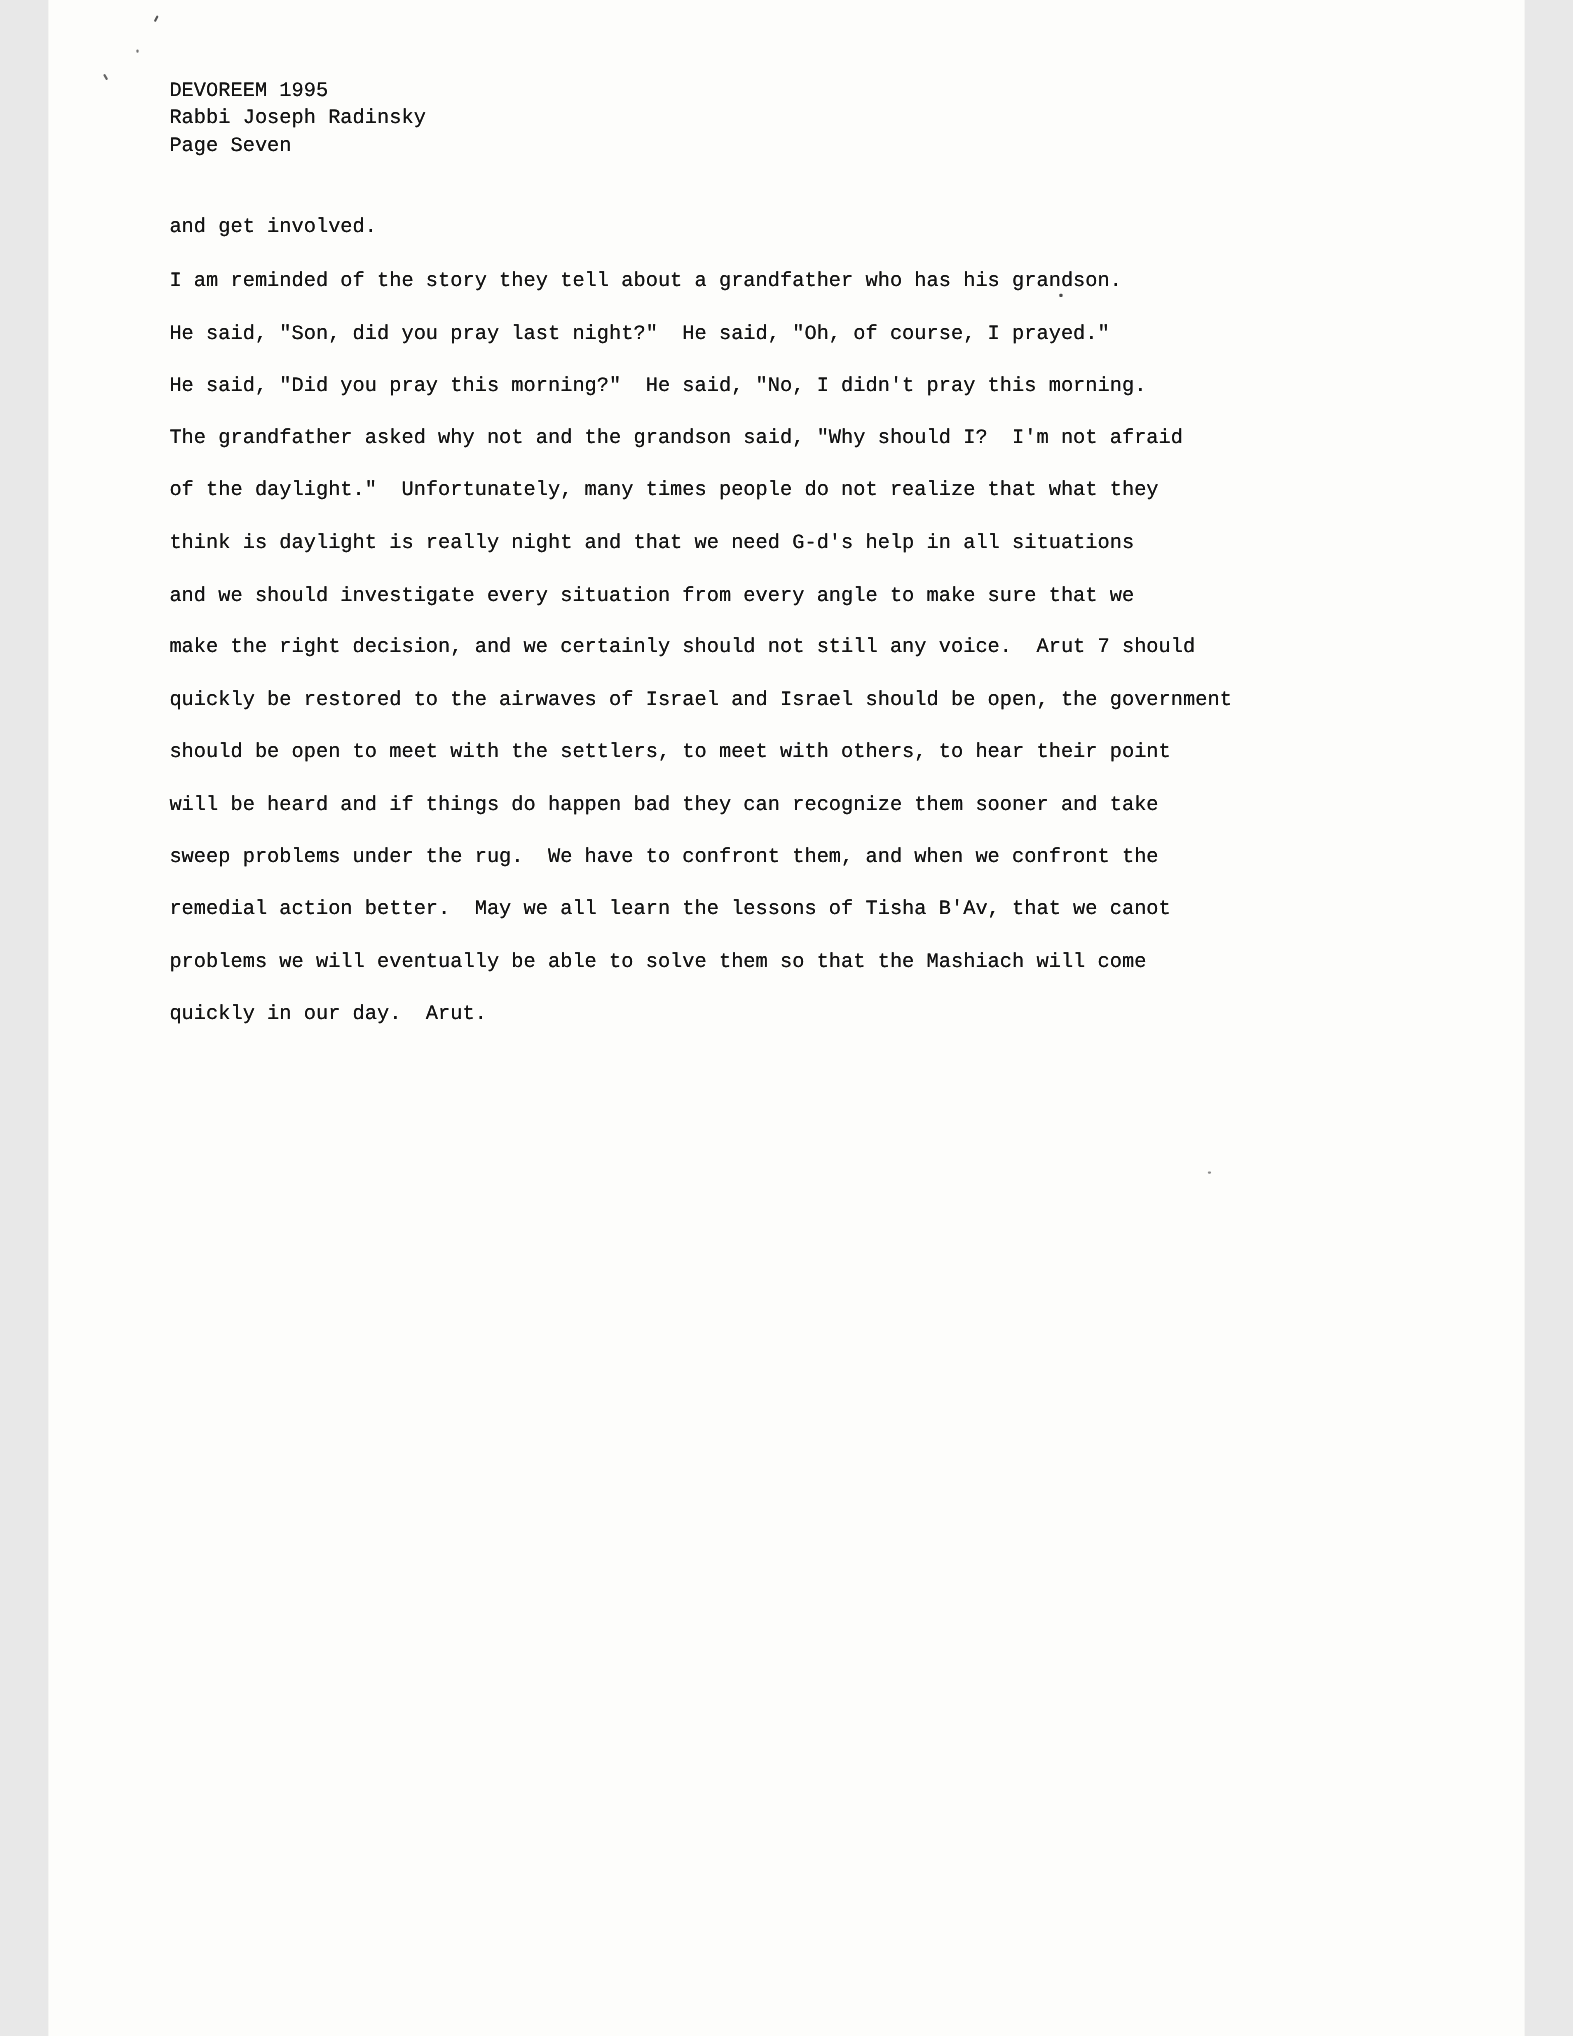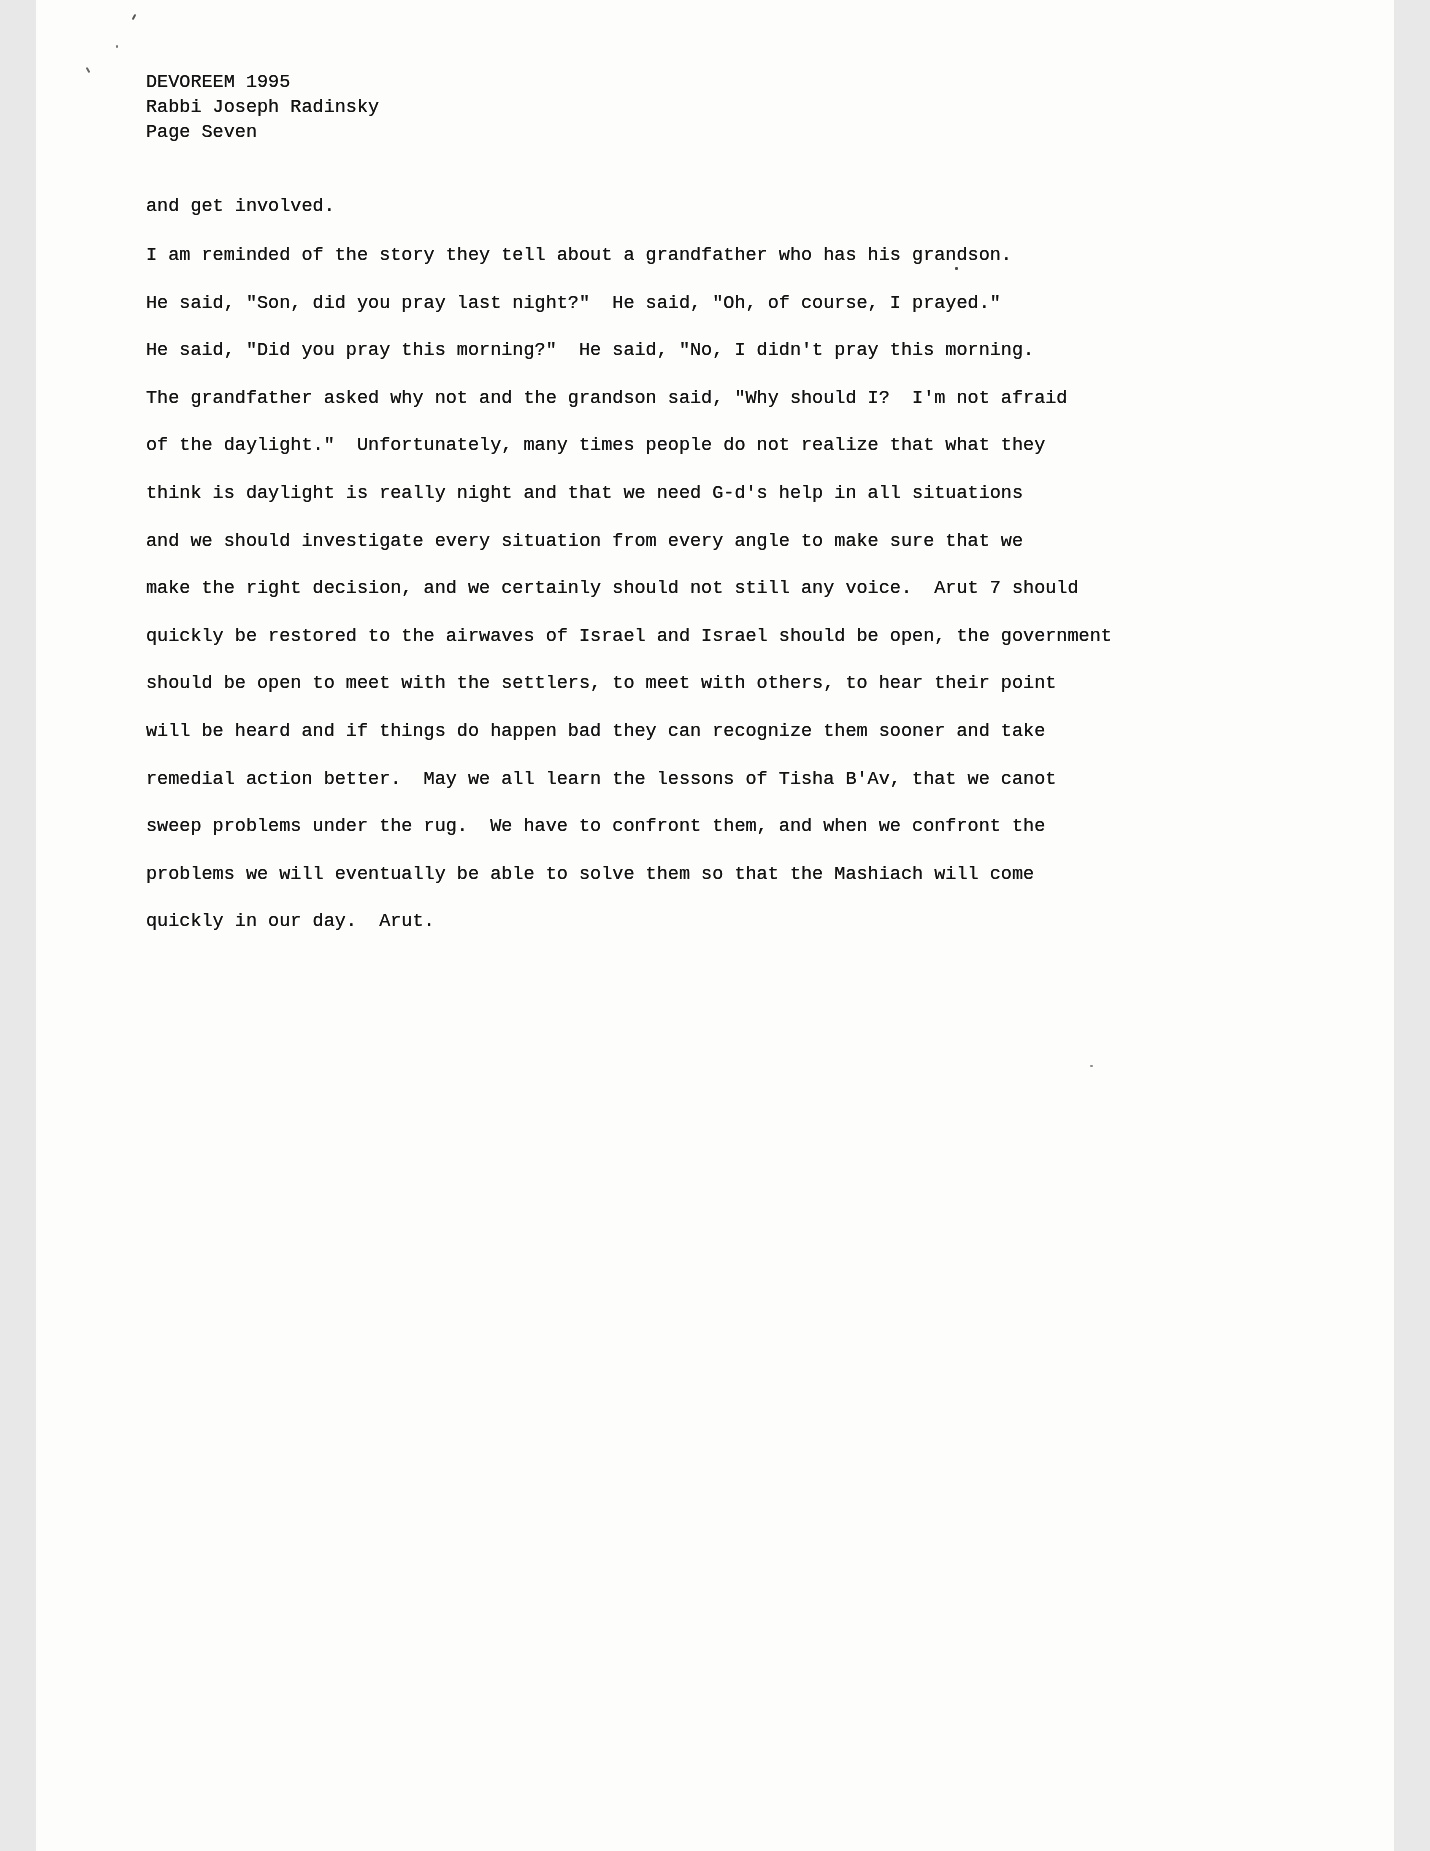--- a/index.html
+++ b/index.html
@@ -9,21 +9,20 @@
   }
   .page {
     position: relative;
     width: 1342px;
     height: 1851px;
     margin: 0 auto;
     background: #fdfdfb;
     overflow: hidden;
     color: #121212;
     font-family: "Liberation Mono", "DejaVu Sans Mono", monospace;
-    padding-left: 16px;
     -webkit-font-smoothing: antialiased;
   }
   .typed {
     white-space: pre;
     font-size: 18.5px;
     color: #131313;
     text-shadow: 0 0 0.4px #222;
   }
   .header-block {
     position: absolute;
@@ -80,19 +79,19 @@
     <div class="typed">He said, "Son, did you pray last night?"  He said, "Oh, of course, I prayed."</div>
     <div class="typed">He said, "Did you pray this morning?"  He said, "No, I didn't pray this morning.</div>
     <div class="typed">The grandfather asked why not and the grandson said, "Why should I?  I'm not afraid</div>
     <div class="typed">of the daylight."  Unfortunately, many times people do not realize that what they</div>
     <div class="typed">think is daylight is really night and that we need G-d's help in all situations</div>
     <div class="typed">and we should investigate every situation from every angle to make sure that we</div>
     <div class="typed">make the right decision, and we certainly should not still any voice.  Arut 7 should</div>
     <div class="typed">quickly be restored to the airwaves of Israel and Israel should be open, the government</div>
     <div class="typed">should be open to meet with the settlers, to meet with others, to hear their point</div>
     <div class="typed">will be heard and if things do happen bad they can recognize them sooner and take</div>
+    <div class="typed">sweep problems under the rug.  We have to confront them, and when we confront the</div>
     <div class="typed">remedial action better.  May we all learn the lessons of Tisha B'Av, that we canot</div>
-    <div class="typed">sweep problems under the rug.  We have to confront them, and when we confront the</div>
     <div class="typed">problems we will eventually be able to solve them so that the Mashiach will come</div>
     <div class="typed">quickly in our day.  Arut.</div>
   </div>
 
 </div>
 
 </body></html>

